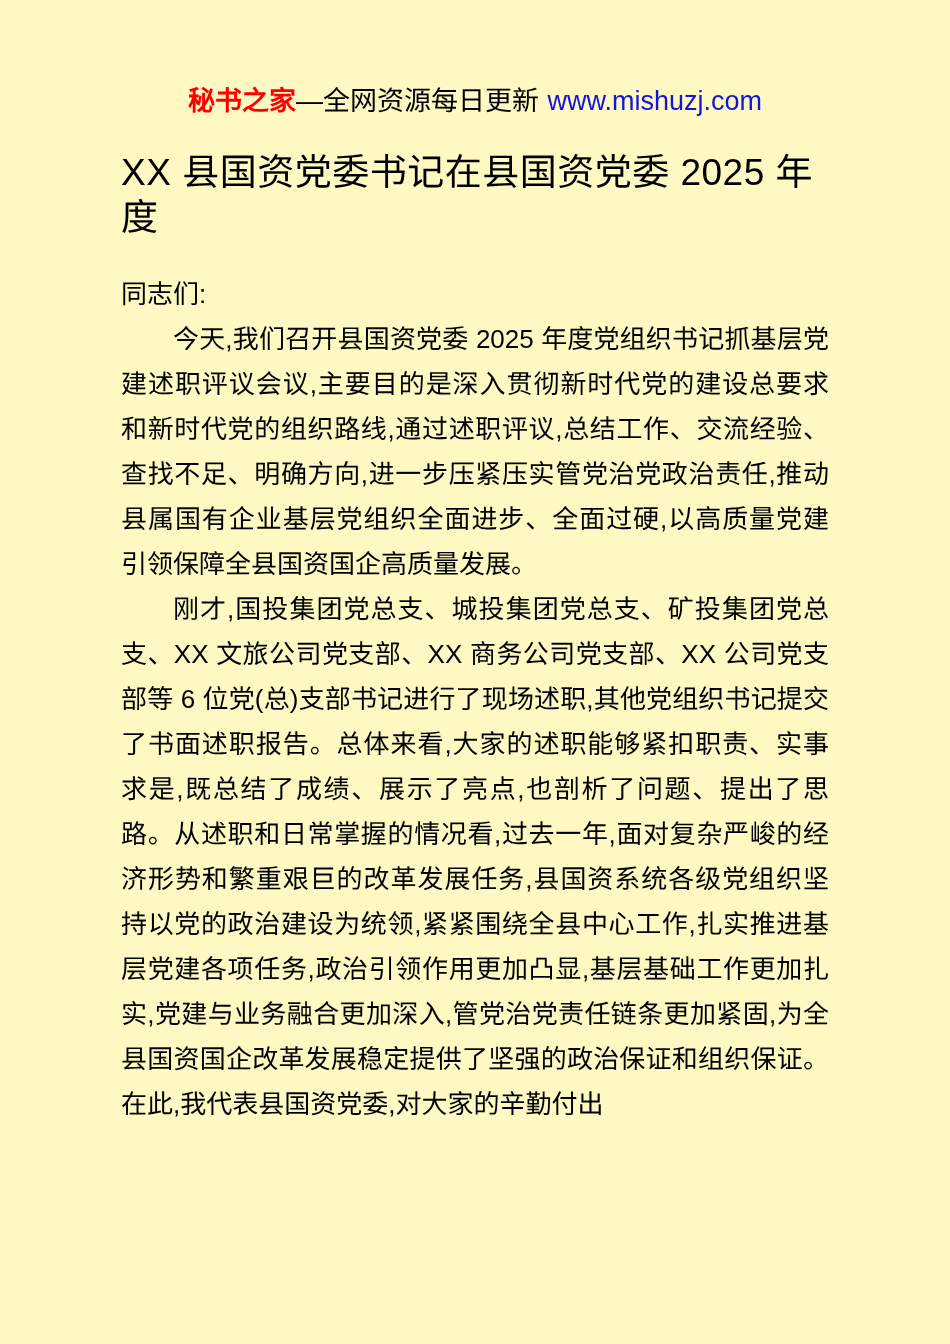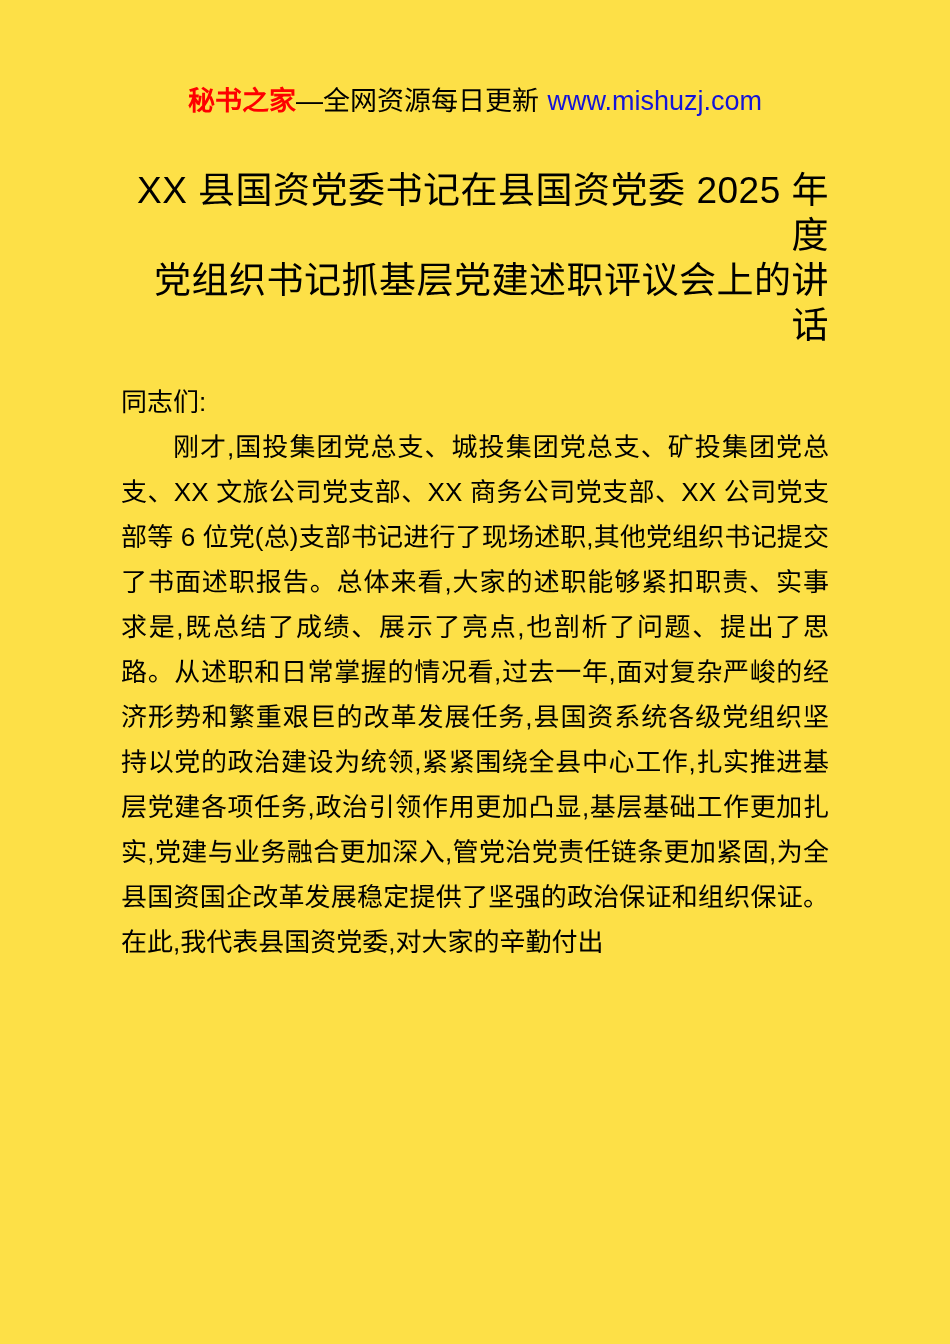--- a/index.html
+++ b/index.html
@@ -35,22 +35,22 @@
     font-weight: 400;
   }
   .site-url {
     font-weight: 400;
     margin-left: 0.32em;
     text-decoration: none;
     cursor: pointer;
   }
   
   .doc-title {
-    margin: 50px 0 0 0;
-    text-align: right;
+    margin: 32px 0 0 0;
+    text-align: left;
     font-weight: 400;
     font-size: 37px;
     line-height: 45px;
     letter-spacing: 0.5px;
   }
   
   .doc-body {
     margin-top: 32px;
     font-size: 26px;
     line-height: 45px;
@@ -63,29 +63,29 @@
   .salutation {
     text-indent: 0;
   }
   .para {
     text-indent: 2em;
   }
 </style>
 </head>
 <body style="color: rgb(0, 0, 0);">
 
-<div class="page" style="background: #fde047;">
+<div class="page" style="background: #fef9c3;">
 
   <div class="doc-header">
     <span class="brand" style="color: rgb(254, 0, 0);">秘书之家</span><span class="tagline">—全网资源每日更新</span><span class="site-url" style="color: rgb(20, 20, 216);">www.mishuzj.com</span>
   </div>
 
   <h1 class="doc-title">
     <span style="display:block">XX 县国资党委书记在县国资党委 2025 年度</span>
-    <span style="display:block">党组织书记抓基层党建述职评议会上的讲话</span>
   </h1>
 
   <div class="doc-body">
     <p class="salutation">同志们:</p>
+    <p class="para">今天,我们召开县国资党委 2025 年度党组织书记抓基层党建述职评议会议,主要目的是深入贯彻新时代党的建设总要求和新时代党的组织路线,通过述职评议,总结工作、交流经验、查找不足、明确方向,进一步压紧压实管党治党政治责任,推动县属国有企业基层党组织全面进步、全面过硬,以高质量党建引领保障全县国资国企高质量发展。</p>
     <p class="para">刚才,国投集团党总支、城投集团党总支、矿投集团党总支、XX 文旅公司党支部、XX 商务公司党支部、XX 公司党支部等 6 位党(总)支部书记进行了现场述职,其他党组织书记提交了书面述职报告。总体来看,大家的述职能够紧扣职责、实事求是,既总结了成绩、展示了亮点,也剖析了问题、提出了思路。从述职和日常掌握的情况看,过去一年,面对复杂严峻的经济形势和繁重艰巨的改革发展任务,县国资系统各级党组织坚持以党的政治建设为统领,紧紧围绕全县中心工作,扎实推进基层党建各项任务,政治引领作用更加凸显,基层基础工作更加扎实,党建与业务融合更加深入,管党治党责任链条更加紧固,为全县国资国企改革发展稳定提供了坚强的政治保证和组织保证。在此,我代表县国资党委,对大家的辛勤付出</p>
   </div>
 
 </div>
 
 </body></html>

